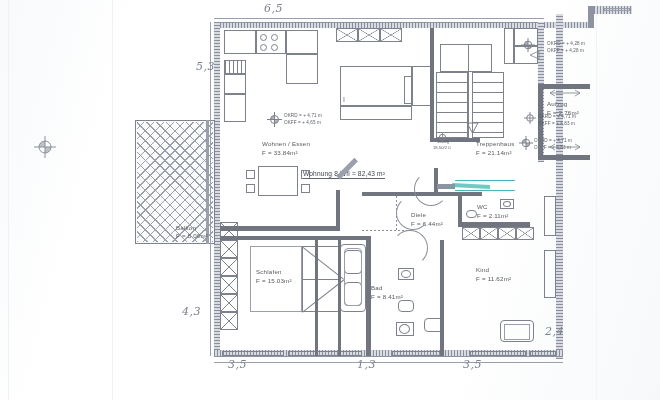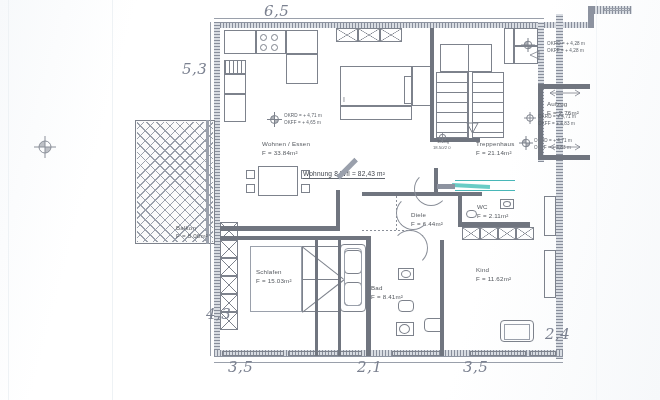--- a/index.html
+++ b/index.html
@@ -13,21 +13,21 @@
   .scan-band{position:absolute;top:0;bottom:0;width:1px;background:#eef2f5;}
 
   .lbl{position:absolute;white-space:nowrap;line-height:1.15;}
   .room-name{font-size:6.2px;letter-spacing:.2px;color:#55595f;}
   .room-area{font-size:6.2px;letter-spacing:.2px;color:#55595f;}
   .ok-txt{font-size:4.6px;letter-spacing:.1px;color:#5b6068;}
   .tiny{font-size:4.2px;color:#5b6068;}
 
   
   .hand{position:absolute;font-family:"DejaVu Serif",serif;font-style:italic;
-        font-size:15px;color:#7b8190;letter-spacing:.5px;}
+        font-size:11px;color:#7b8190;letter-spacing:.5px;}
 
   .apt-tag{position:absolute;font-size:6.6px;color:#3f444c;
     border-bottom:1px solid #60656d;padding-bottom:.5px;letter-spacing:.15px;}
 
   
   .wall{position:absolute;background:#8d93a0;}
   .wall-in{position:absolute;background:#70757f;}
   .hatchwall{position:absolute;
     background:repeating-linear-gradient(90deg,#888e9b 0 1px,#d8dce2 1px 3px);}
   .hatchwall-v{position:absolute;
@@ -333,19 +333,19 @@
   <div class="lbl room-area" style="left:476px;top:275px;">F = 11.62m²</div>
   <div class="boxr" style="left:500px;top:320px;width:34px;height:22px;"></div>
   <div class="box" style="left:504px;top:324px;width:26px;height:16px;border-color:#9aa0ab;"></div>
   <div class="wall-in" style="left:440px;top:240px;width:4px;height:116px;"></div>
 
   <div class="hline" style="left:214px;top:18px;width:330px;background:#9aa0ab;"></div>
   <div class="vline" style="left:210px;top:22px;height:334px;background:#9aa0ab;"></div>
   <div class="hline" style="left:214px;top:362px;width:349px;background:#9aa0ab;"></div>
 
   <div class="hand" style="left:264px;top:2px;">6,5</div>
-  <div class="hand" style="left:182px;top:60px;">5,3</div>
-  <div class="hand" style="left:182px;top:305px;margin-left:24px;">4,3</div>
+  <div class="hand" style="left:196px;top:60px;">5,3</div>
+  <div class="hand" style="left:182px;top:305px;">4,3</div>
   <div class="hand" style="left:545px;top:325px;">2,4</div>
   <div class="hand" style="left:228px;top:358px;">3,5</div>
-  <div class="hand" style="left:357px;top:358px;">2,1</div>
+  <div class="hand" style="left:357px;top:358px;">1,3</div>
   <div class="hand" style="left:463px;top:358px;">3,5</div>
 </div>
 
 </body></html>

